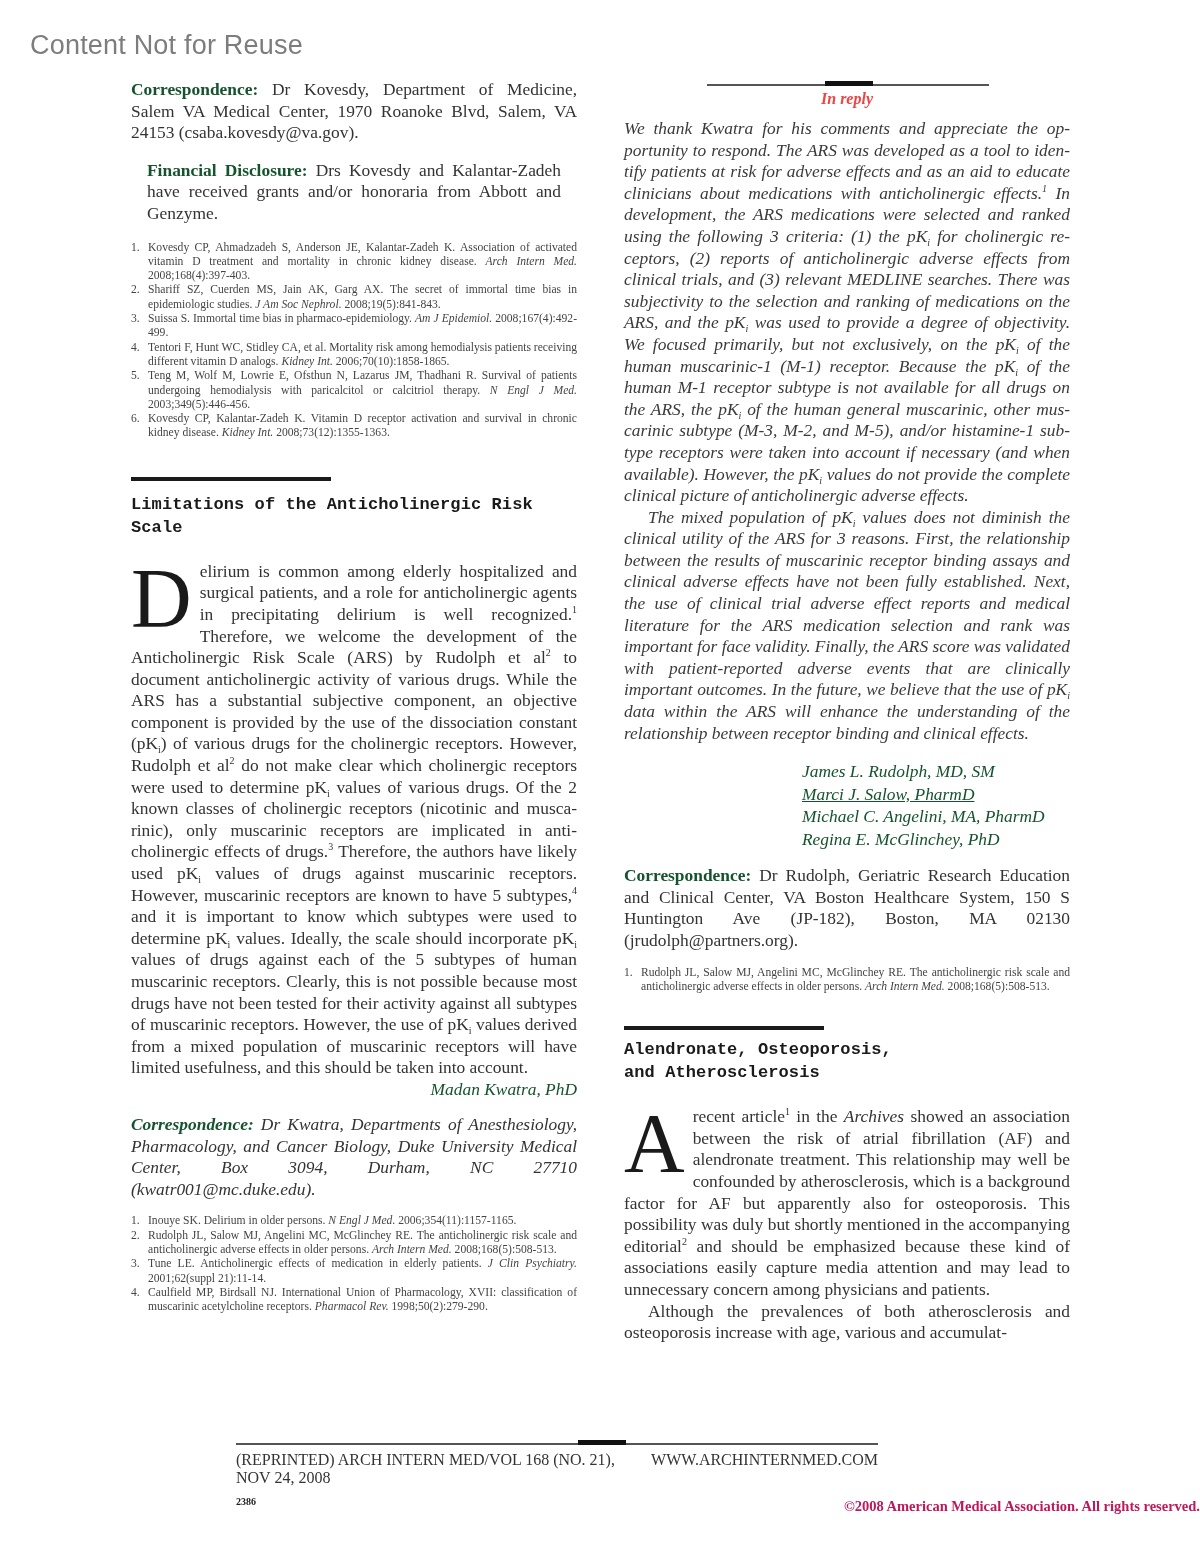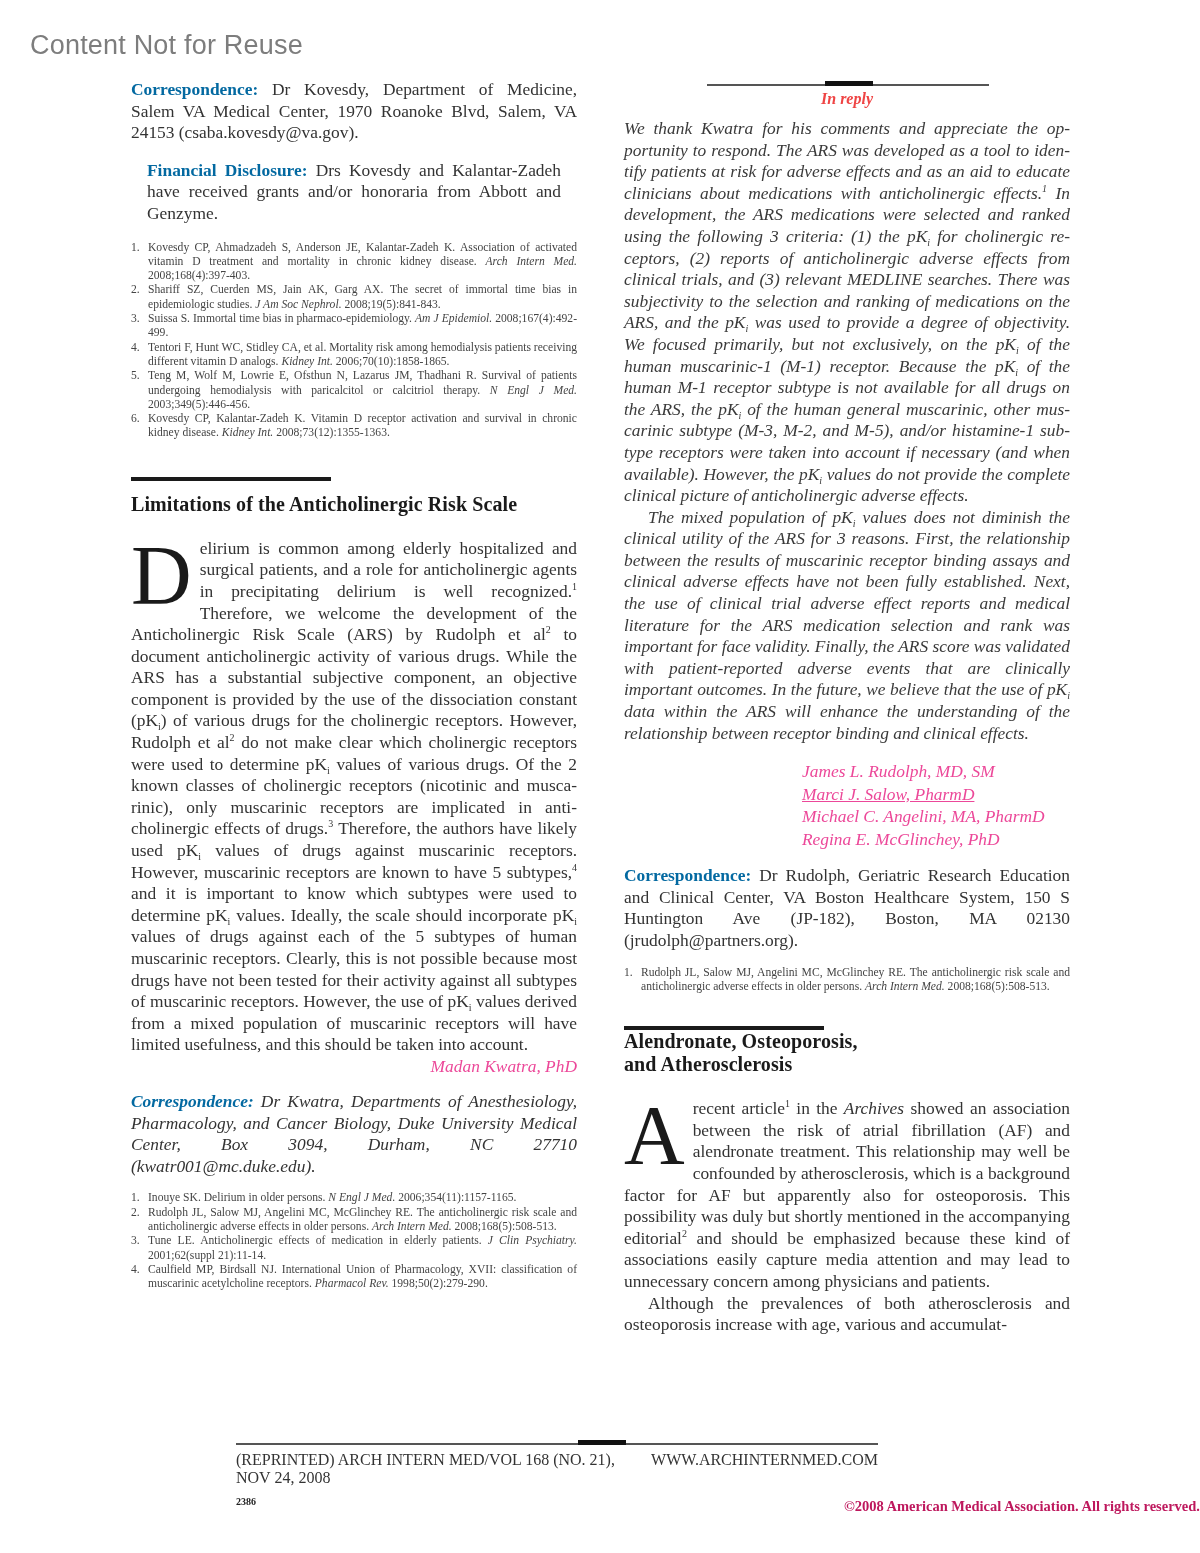--- a/index.html
+++ b/index.html
@@ -5,35 +5,35 @@
   html, body { margin: 0; padding: 0; background: #ffffff; }
   body { width: 1200px; height: 1553px; position: relative; overflow: hidden;
          font-family: "DejaVu Serif", "Liberation Serif", serif; color: #2a2a2a; }
   .watermark { position: absolute; left: 30px; top: 30px; font-family: "Liberation Sans", sans-serif;
                font-size: 27px; color: #7d7d7d; letter-spacing: 0.2px; }
   .col { position: absolute; }
   .col-left { left: 131px; top: 79px; width: 446px; }
   .col-right { left: 624px; top: 84px; width: 446px; }
   .body-text { font-family: "Liberation Serif", serif; font-size: 17.4px; line-height: 21.6px;
                text-align: justify; color: #333; hyphens: manual; }
-  .body-text b { color: #0369a1; }
+  .body-text b { color: #14532d; }
   .refs { font-family: "Liberation Serif", serif; font-size: 11.6px; line-height: 14.3px; color: #444;
           margin: 0; padding: 0; list-style: none; text-align: justify; }
   .refs li { position: relative; padding-left: 17px; margin: 0; }
   .refs li .num { position: absolute; left: 0; top: 0; }
   .refs i { font-style: italic; }
   .rule-short { height: 4px; background: #1a1a1a; }
-  .section-title { font-family: Liberation Serif, serif; font-weight: bold; font-size: 20px;
+  .section-title { font-family: Liberation Mono, monospace; font-weight: bold; font-size: 17px;
                    line-height: 23px; color: #1a1a1a; letter-spacing: 0.1px; }
   .dropcap { float: left; font-family: "Liberation Serif", serif; font-size: 84px; line-height: 64px;
              padding-top: 6px; margin-right: 8px; margin-bottom: -4px; color: #1a1a1a; }
   .italic-body { font-family: "Liberation Serif", serif; font-style: italic; font-size: 17.4px;
                  line-height: 21.6px; text-align: justify; color: #3a3a3a; }
   .indent { text-indent: 24px; }
-  .sig { font-family: "Liberation Serif", serif; font-style: italic; font-size: 17.4px; color: #ec4899; }
+  .sig { font-family: "Liberation Serif", serif; font-style: italic; font-size: 17.4px; color: #14532d; }
   sup, sub { font-size: 10px; line-height: 0; }
   .footer { position: absolute; left: 236px; top: 1443px; width: 642px; }
   .footer-rule { position: relative; height: 2px; background: #555; }
   .footer-rule .tab { position: absolute; left: 342px; top: -3px; width: 48px; height: 5px; background: #111; }
   .footer-line { display: flex; justify-content: space-between; font-family: "Liberation Serif", serif;
                  font-size: 16px; color: #333; margin-top: 6px; }
   .page-num { text-align: left; font-family: "Liberation Serif", serif; font-weight: bold; font-size: 10px;
               color: #222; margin-top: 9px; }
   .copyright { position: absolute; left: 0; width: 1200px; top: 1498px; text-align: right;
                font-family: "Liberation Serif", serif; font-weight: bold; font-size: 14.5px; color: #be185d; }
@@ -107,21 +107,21 @@
 
   <p class="body-text" style="margin:15px 0 0 0;">
     <b>Correspondence:</b><span> Dr Rudolph, Geriatric Research Edu­cation and Clinical Center, VA Boston Healthcare Sys­tem, 150 S Huntington Ave (JP-182), Boston, MA 02130 (jrudolph@partners.org).</span>
   </p>
 
   <ul class="refs" style="margin-top:14px;">
     <li><span class="num">1.</span><span>Rudolph JL, Salow MJ, Angelini MC, McGlinchey RE. The anticholinergic risk scale and anticholinergic adverse effects in older persons. </span><i>Arch Intern Med.</i><span> 2008;168(5):508-513.</span></li>
   </ul>
 
   <div class="rule-short" style="width:200px; margin-top:32px;"></div>
-  <div class="section-title" style="margin-top:0;">
+  <div class="section-title" style="margin-top:8px;">
     <div>Alendronate, Osteoporosis,</div>
     <div>and Atherosclerosis</div>
   </div>
 
   <div class="body-text" style="margin-top:22px;">
     <span class="dropcap">A</span><span> recent article</span><sup>1</sup><span> in the </span><i>Archives</i><span> showed an asso­ciation between the risk of atrial fibrillation (AF) and alendronate treatment. This relationship may well be confounded by atherosclerosis, which is a back­ground factor for AF but apparently also for osteoporo­sis. This possibility was duly but shortly mentioned in the accompanying editorial</span><sup>2</sup><span> and should be emphasized because these kind of associations easily capture media attention and may lead to unnecessary concern among physicians and patients.</span>
   </div>
   <div class="body-text indent">Although the prevalences of both atherosclerosis and osteoporosis increase with age, various and accumulat-</div>
 </div>
 

